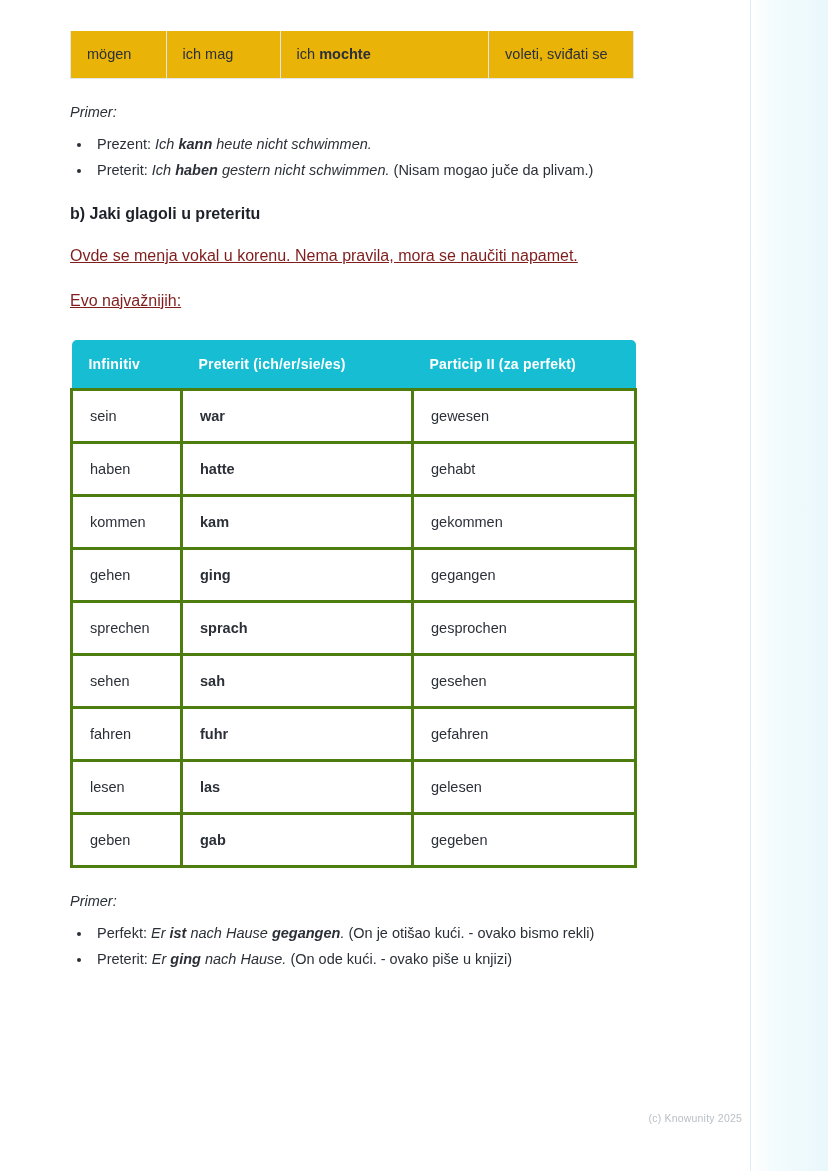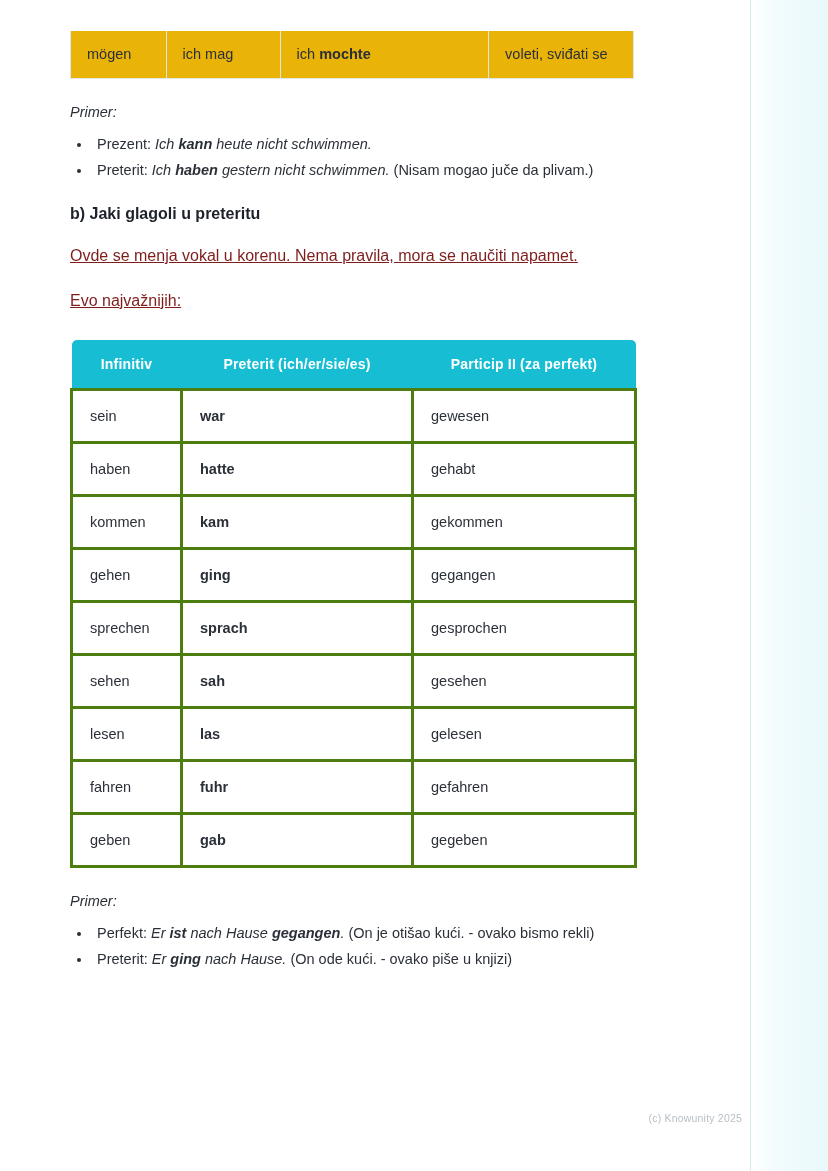--- a/index.html
+++ b/index.html
@@ -93,21 +93,21 @@
     width: 564px;
     margin-top: 27px;
     border-collapse: collapse;
     table-layout: fixed;
   }
   table.verbs th {
     background: #17bdd3;
     color: #ffffff;
     font-size: 14px;
     font-weight: bold;
-    text-align: center;
+    text-align: left;
     padding: 16px 17px;
     letter-spacing: .2px;
     border: none;
   }
   table.verbs th:first-child { border-top-left-radius: 5px; }
   table.verbs th:last-child { border-top-right-radius: 5px; }
   table.verbs td {
     border: 3px solid #4d7c0f;
     padding: 17px 17px;
     font-size: 14.5px;
@@ -201,30 +201,30 @@
           <td>sprechen</td>
           <td class="b">sprach</td>
           <td>gesprochen</td>
         </tr>
         <tr>
           <td>sehen</td>
           <td class="b">sah</td>
           <td>gesehen</td>
         </tr>
         <tr>
+          <td>fahren</td>
+          <td class="b">fuhr</td>
+          <td>gefahren</td>
+        </tr>
+        <tr>
           <td>lesen</td>
           <td class="b">las</td>
           <td>gelesen</td>
         </tr>
         <tr>
-          <td>fahren</td>
-          <td class="b">fuhr</td>
-          <td>gefahren</td>
-        </tr>
-        <tr>
           <td>geben</td>
           <td class="b">gab</td>
           <td>gegeben</td>
         </tr>
       </tbody>
     </table>
 
     <p class="primer">Primer:</p>
 
     <ul class="list">

